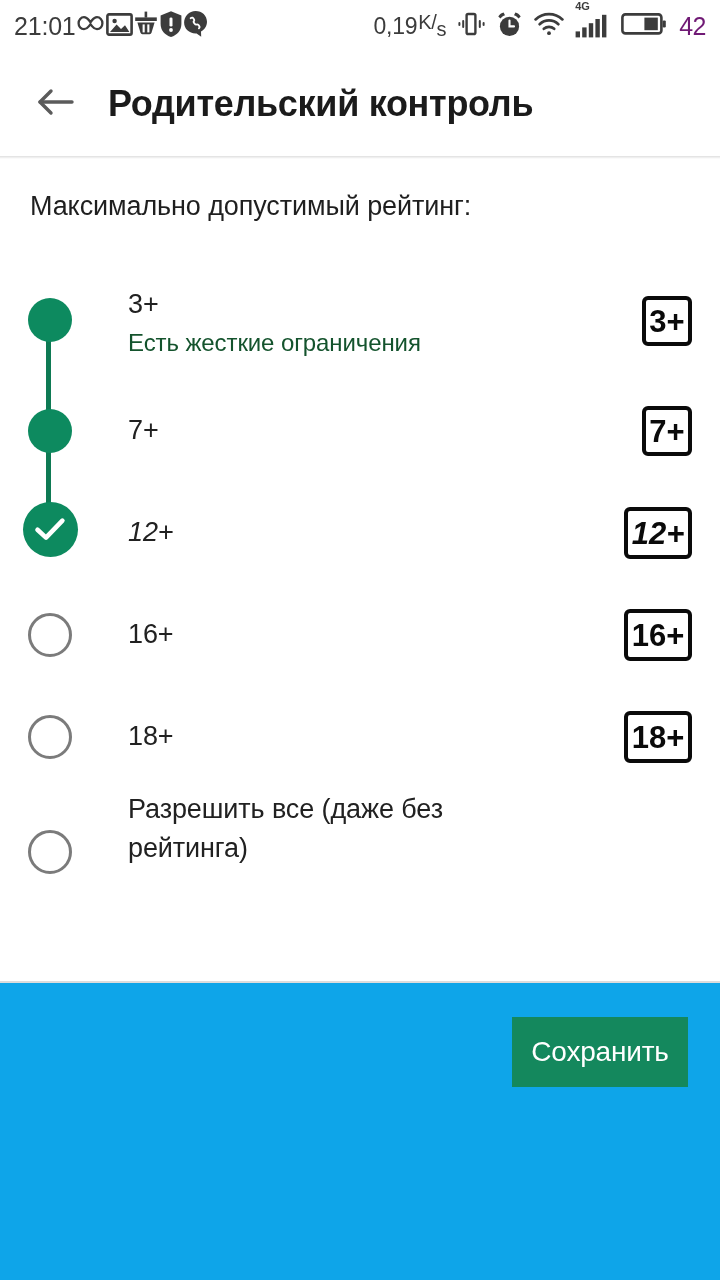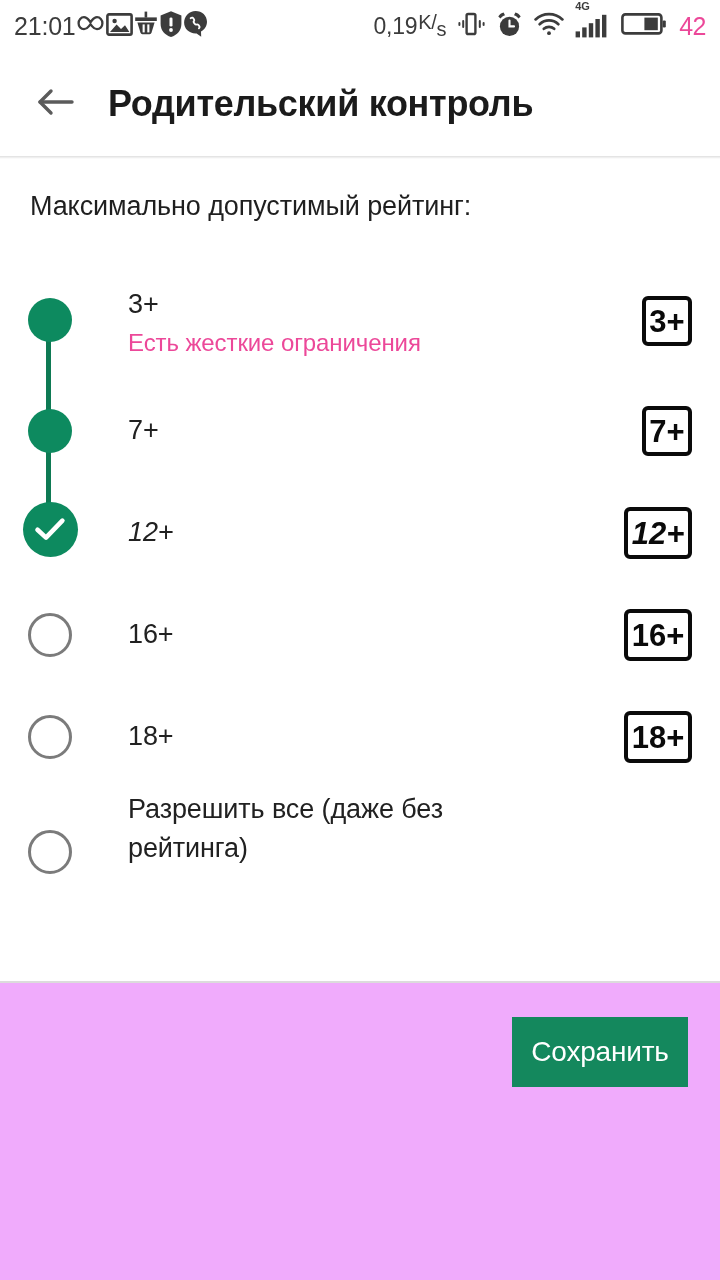--- a/index.html
+++ b/index.html
@@ -57,21 +57,21 @@
   .net-speed .unit {
     font-size: 20px;
     margin-left: 1px;
     line-height: 1;
     position: relative;
     top: -5px;
   }
   .net-speed .unit .sub { position: relative; top: 7px; }
   .batt-text {
     font-size: 25px;
-    color: #ec4899;
+    color: #701a75;
     margin-left: 2px;
     letter-spacing: -0.5px;
   }
   .sig-4g {
     position: relative;
     display: flex;
     align-items: flex-end;
   }
   .sig-4g .lbl {
     position: absolute;
@@ -198,21 +198,21 @@
     width: 460px;
   }
   .opt-title {
     font-size: 27px;
     color: #212121;
     line-height: 1.45;
     letter-spacing: -0.1px;
   }
   .opt-sub {
     font-size: 24px;
-    color: #ec4899;
+    color: #14532d;
     line-height: 1.4;
     margin-top: 2px;
     letter-spacing: -0.1px;
   }
 
   .rating-badge {
     position: absolute;
     right: 28px;
     border: 4px solid #0a0a0a;
     border-radius: 6px;
@@ -241,21 +241,21 @@
     top: 981px; left: 0;
     width: 720px;
     height: 2px;
     background: #dcdcdc;
   }
   .footer {
     position: absolute;
     top: 983px; left: 0;
     width: 720px;
     height: 297px;
-    background: #f0abfc;
+    background: #0ea5e9;
     padding-left: 12px;
   }
   .save-button {
     position: absolute;
     top: 34px;
     left: 512px;
     width: 176px;
     height: 70px;
     background: #14885d;
     color: #ffffff;

